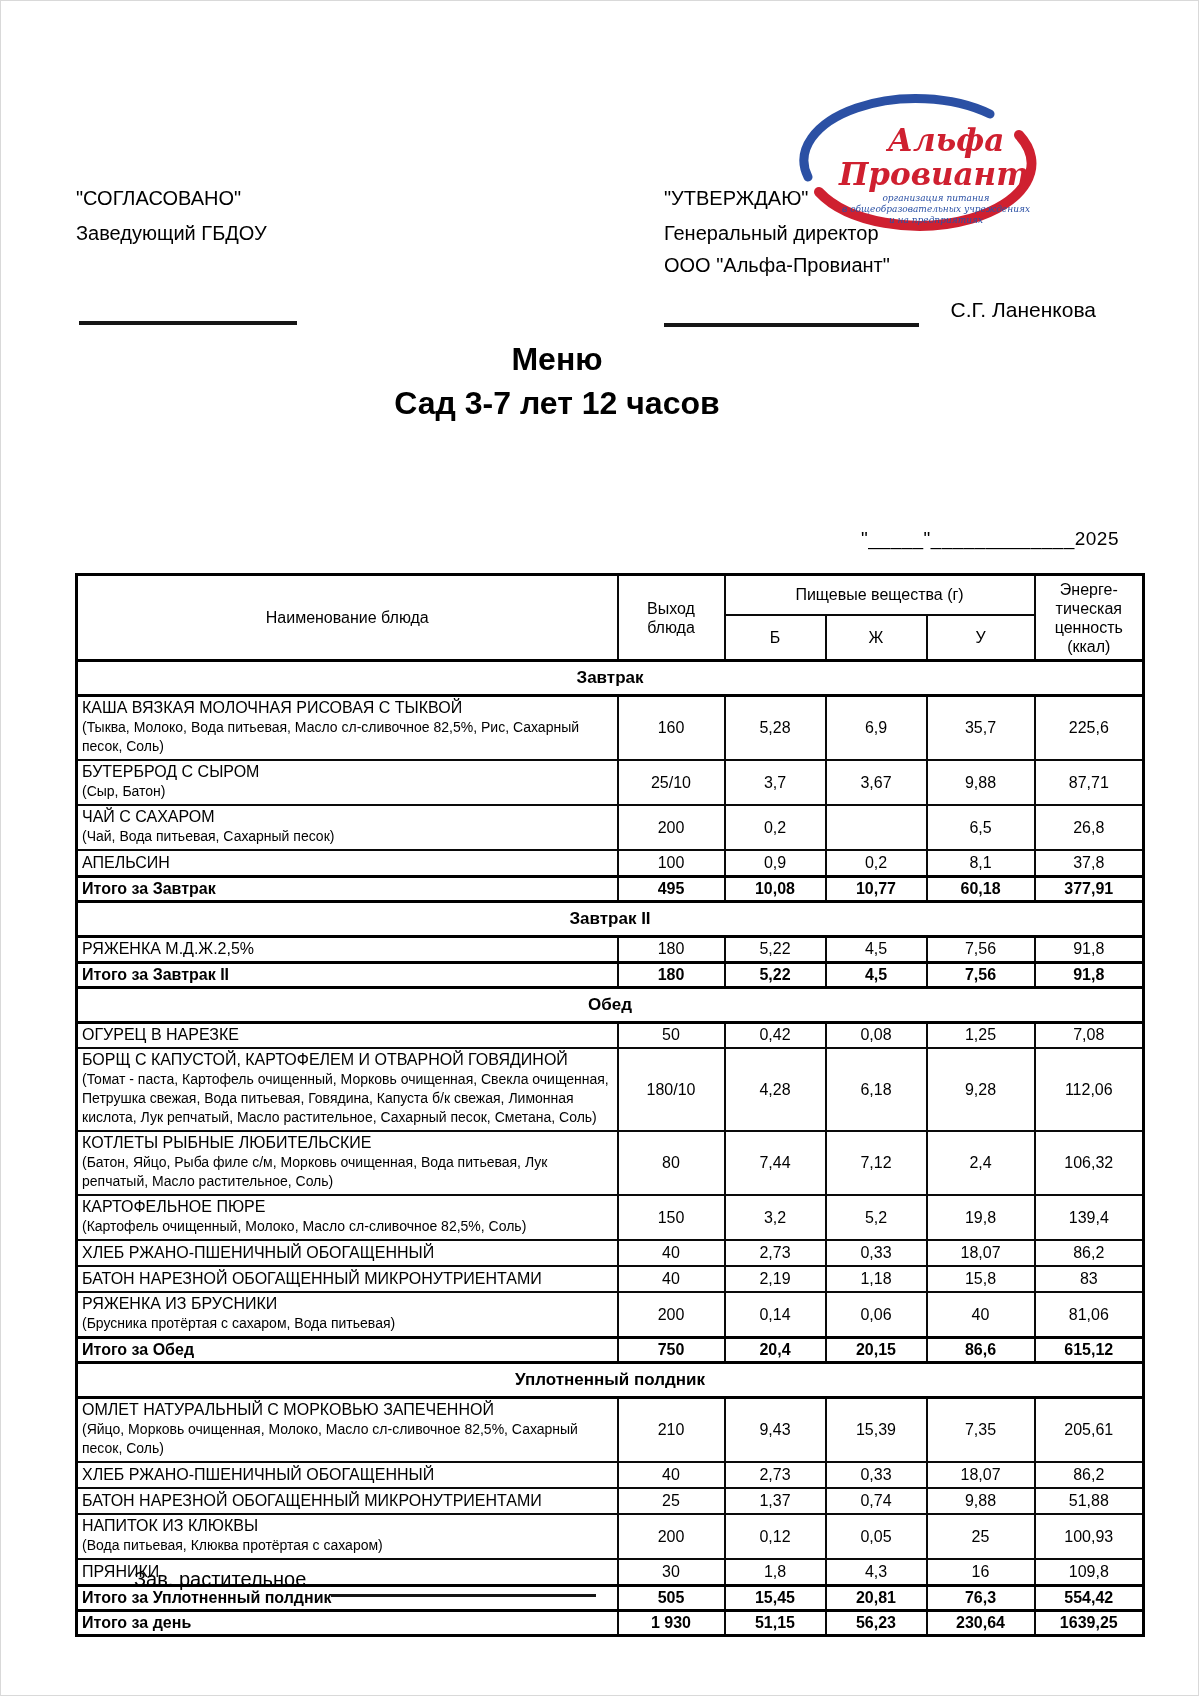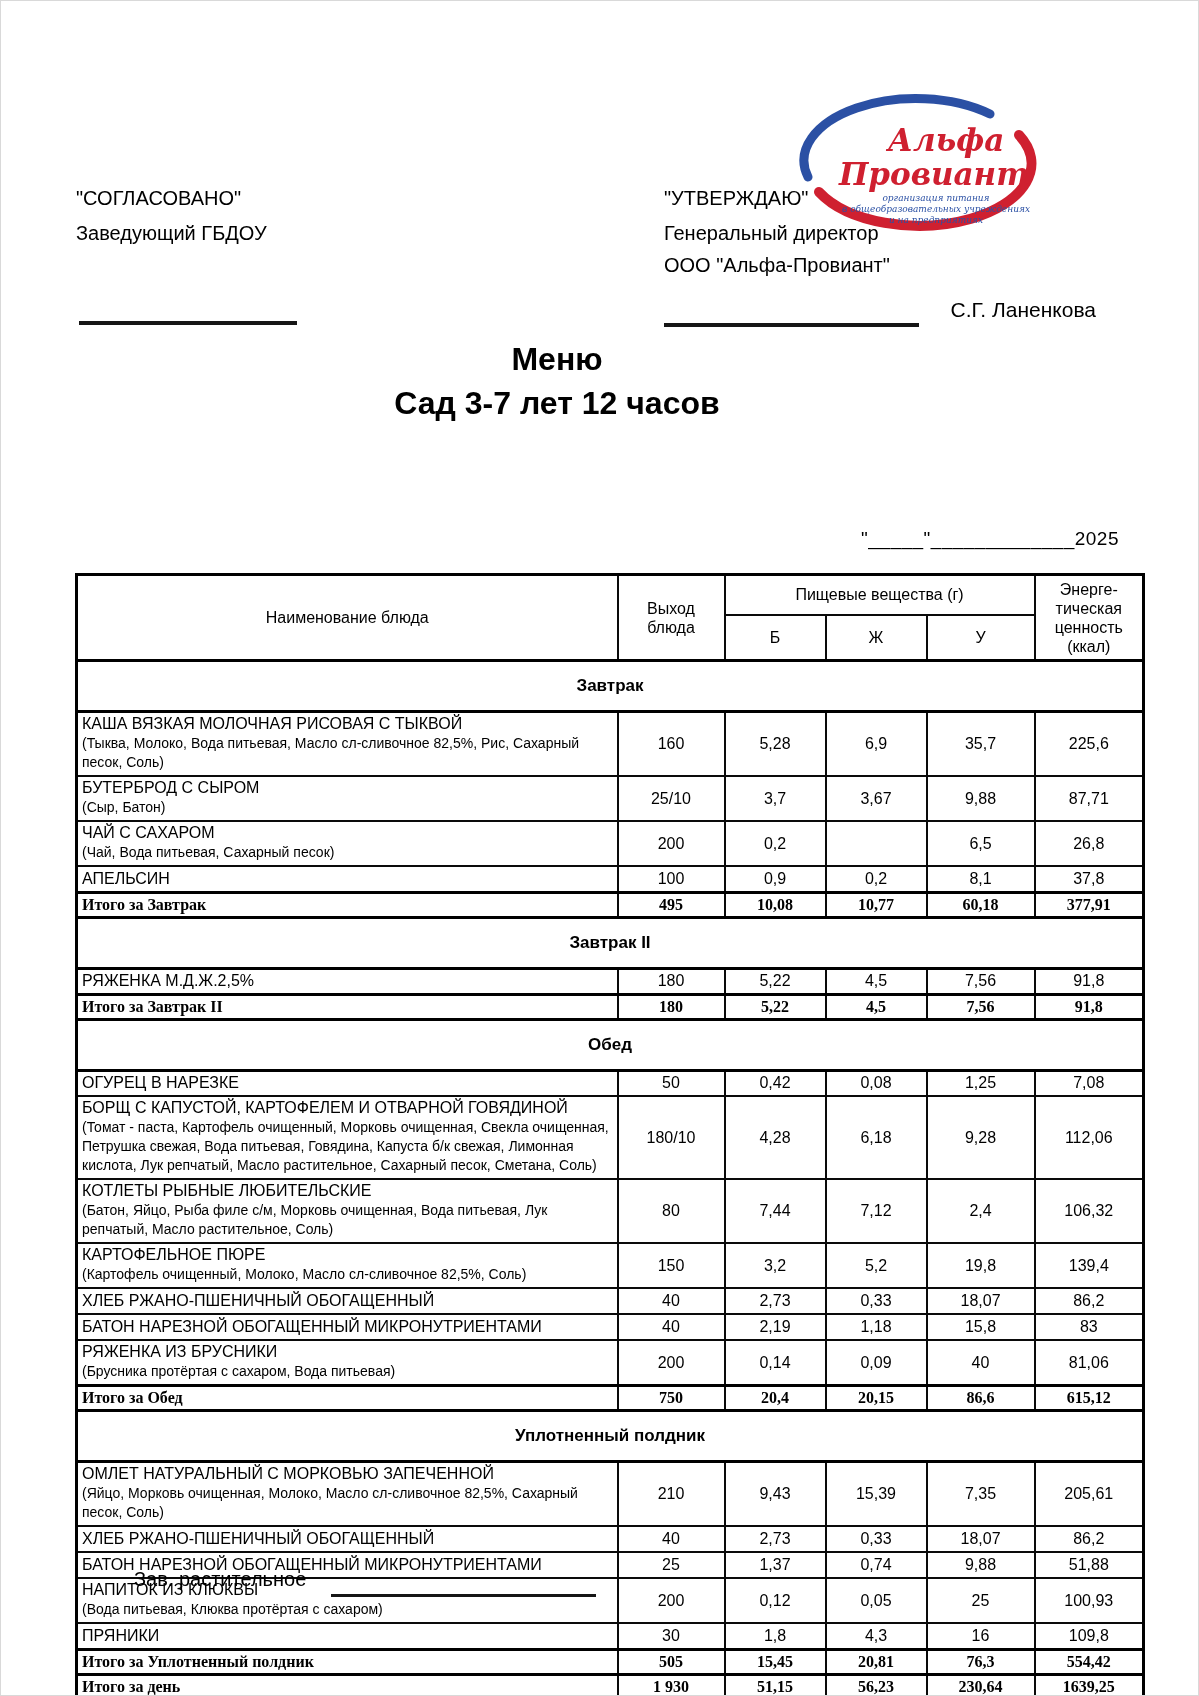--- a/index.html
+++ b/index.html
@@ -45,27 +45,26 @@
     font-size:16px;
     padding:1px 4px;
   }
   table.menu thead th { font-weight:normal; text-align:center; line-height:19px; }
   td.num { text-align:center; }
   .dish-name { font-size:16px; line-height:20px; }
   .dish-ingredients { font-size:14px; line-height:19px; padding-bottom:2px; }
   tr.section-row td {
     text-align:center; font-weight:bold; font-size:17px;
     border-top:3px solid #000; border-bottom:3px solid #000;
-    padding:14px 4px;
+    padding:6px 4px;
   }
   tr.total-row td, tr.grand-total-row td {
     font-weight:bold;
     border-top:3px solid #000; border-bottom:3px solid #000;
     padding:2px 4px;
-    font-family:Liberation Serif, serif;
   }
   tr.dish-row td { height:26px; }
 
   
   .footer-label { position:absolute; left:133px; top:1567px; font-size:20px; }
   .footer-line  { position:absolute; left:330px; top:1593px; width:265px; border-top:3px solid #161616; }
 </style>
 </head>
 <body>
 
@@ -267,21 +266,21 @@
           <td class="num">15,8</td>
           <td class="num">83</td>
         </tr>
         <tr class="dish-row">
           <td>
             <div class="dish-name">РЯЖЕНКА ИЗ БРУСНИКИ</div>
             <div class="dish-ingredients">(Брусника протёртая с сахаром, Вода питьевая)</div>
           </td>
           <td class="num">200</td>
           <td class="num">0,14</td>
-          <td class="num">0,09</td>
+          <td class="num">0,06</td>
           <td class="num">40</td>
           <td class="num">81,06</td>
         </tr>
         <tr class="total-row">
           <td>Итого за Обед</td>
           <td class="num">750</td>
           <td class="num">20,4</td>
           <td class="num">20,15</td>
           <td class="num">86,6</td>
           <td class="num">615,12</td>

